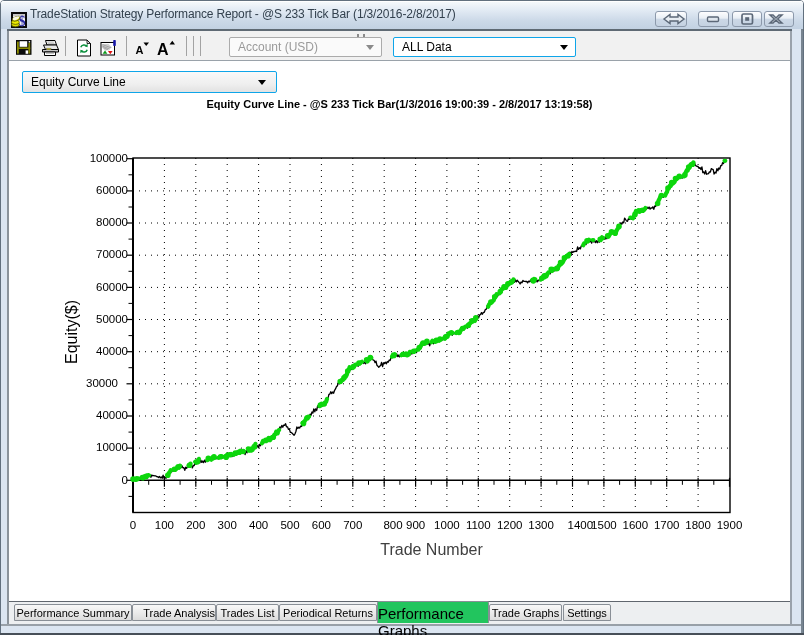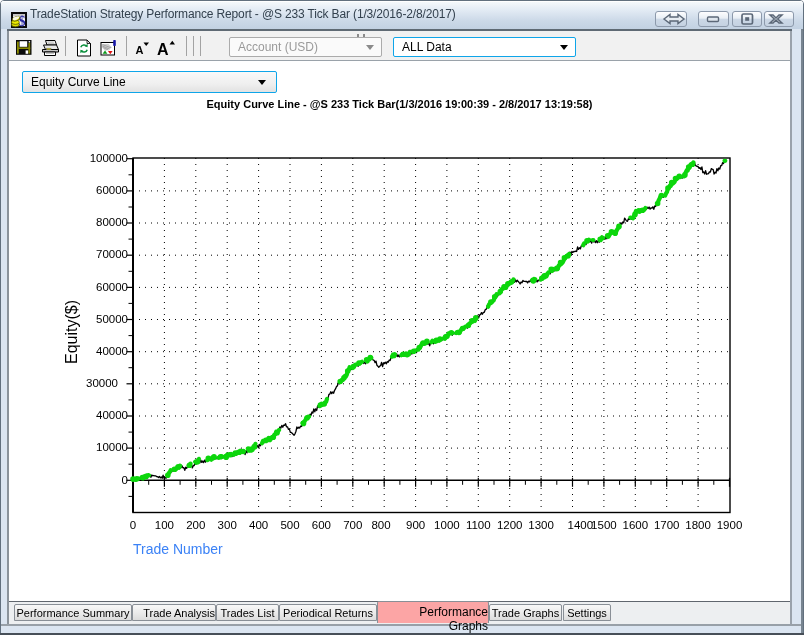--- a/index.html
+++ b/index.html
@@ -27,29 +27,29 @@
 #botborder{position:absolute;left:1px;top:624px;width:800px;height:9px;background:#dbe5f1;border-top:2px solid #98a0a8;}
 #botedge{position:absolute;left:0px;top:633px;width:804px;height:2px;background:#474f58;}
 .combo{position:absolute;height:20px;border:1px solid #0ea5e9;border-radius:2px;
 background:linear-gradient(180deg,#f9f9f9,#efefef 60%,#e2e2e2);font-size:12px;color:#000;}
 .combo .ct{position:absolute;left:8px;top:2px;}
 .arr{position:absolute;right:7px;top:7px;width:0;height:0;border-left:4px solid transparent;
 border-right:4px solid transparent;border-top:5px solid #000;}
 .tab{position:absolute;top:604px;height:17px;border:1px solid #898f96;border-radius:2px 2px 0 0;
 background:linear-gradient(180deg,#f8f8f8,#eaeaea 55%,#dcdcdc);font-size:11px;color:#000;text-align:center;}
 .tab span{position:relative;top:2px;}
-#activetab{position:absolute;top:601px;height:22px;background:#fca5a5;border:1px solid #898f96;border-bottom:none;
-border-radius:2px 2px 0 0;font-size:12px;color:#000;text-align:right;z-index:5;}
+#activetab{position:absolute;top:601px;height:22px;background:#22c55e;border:1px solid #898f96;border-bottom:none;
+border-radius:2px 2px 0 0;font-size:15px;color:#000;text-align:left;z-index:5;}
 #activetab span{position:relative;top:3px;}
 .sep{position:absolute;top:36px;width:1px;height:20px;background:#a3a3a3;}
 #charttitle{position:absolute;left:9px;top:98px;width:781px;text-align:center;
 font-size:11px;font-weight:bold;color:#000;}
 #eqlabel{position:absolute;left:17px;top:323px;font-size:16px;color:#000;
 transform:rotate(-90deg);transform-origin:center;width:110px;text-align:center;}
-#tnlabel{position:absolute;left:133px;top:541px;width:597px;text-align:left;font-size:14px;color:#3b82f6;}
+#tnlabel{position:absolute;left:133px;top:541px;width:597px;text-align:center;font-size:16px;color:#404040;}
 .ylab{position:absolute;width:52px;text-align:right;font-size:11.5px;color:#000;}
 .xlab{position:absolute;width:40px;text-align:center;font-size:11.5px;color:#000;}
 </style>
 </head>
 <body>
 <div id="win"></div>
 <div id="titlebar">
  <svg class="abs" style="left:9px;top:10px" width="18" height="18" viewBox="0 0 18 18">
   <rect x="1" y="1" width="16" height="16" fill="#0a0a0a"></rect>
   <rect x="3" y="3.2" width="12" height="11.8" fill="#f5f5f5"></rect>
@@ -275,21 +275,21 @@
 <div class="ylab" style="left:76px;top:184.1px;">60000</div>
 <div class="ylab" style="left:76px;top:151.9px;">100000</div>
 <div class="xlab" style="left:113.0px;top:519px;">0</div>
 <div class="xlab" style="left:144.4px;top:519px;">100</div>
 <div class="xlab" style="left:175.8px;top:519px;">200</div>
 <div class="xlab" style="left:207.2px;top:519px;">300</div>
 <div class="xlab" style="left:238.6px;top:519px;">400</div>
 <div class="xlab" style="left:270.0px;top:519px;">500</div>
 <div class="xlab" style="left:301.4px;top:519px;">600</div>
 <div class="xlab" style="left:332.8px;top:519px;">700</div>
-<div class="xlab" style="left:361px;top:519px;">800</div>
+<div class="xlab" style="left:373px;top:519px;">800</div>
 <div class="xlab" style="left:395.6px;top:519px;">900</div>
 <div class="xlab" style="left:426.9px;top:519px;">1000</div>
 <div class="xlab" style="left:458.3px;top:519px;">1100</div>
 <div class="xlab" style="left:489.7px;top:519px;">1200</div>
 <div class="xlab" style="left:521.1px;top:519px;">1300</div>
 <div class="xlab" style="left:552.5px;top:519px;padding-left:15px;">1400</div>
 <div class="xlab" style="left:583.9px;top:519px;">1500</div>
 <div class="xlab" style="left:615.3px;top:519px;">1600</div>
 <div class="xlab" style="left:646.7px;top:519px;">1700</div>
 <div class="xlab" style="left:678.1px;top:519px;">1800</div>

